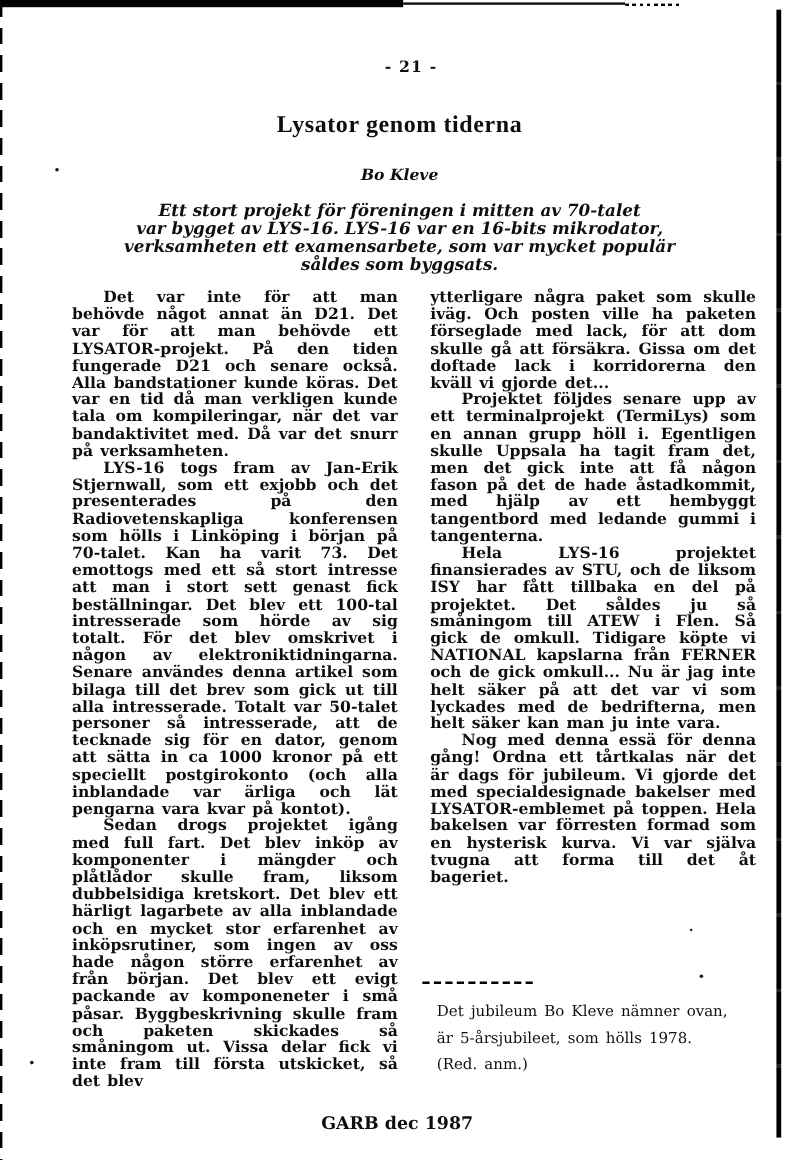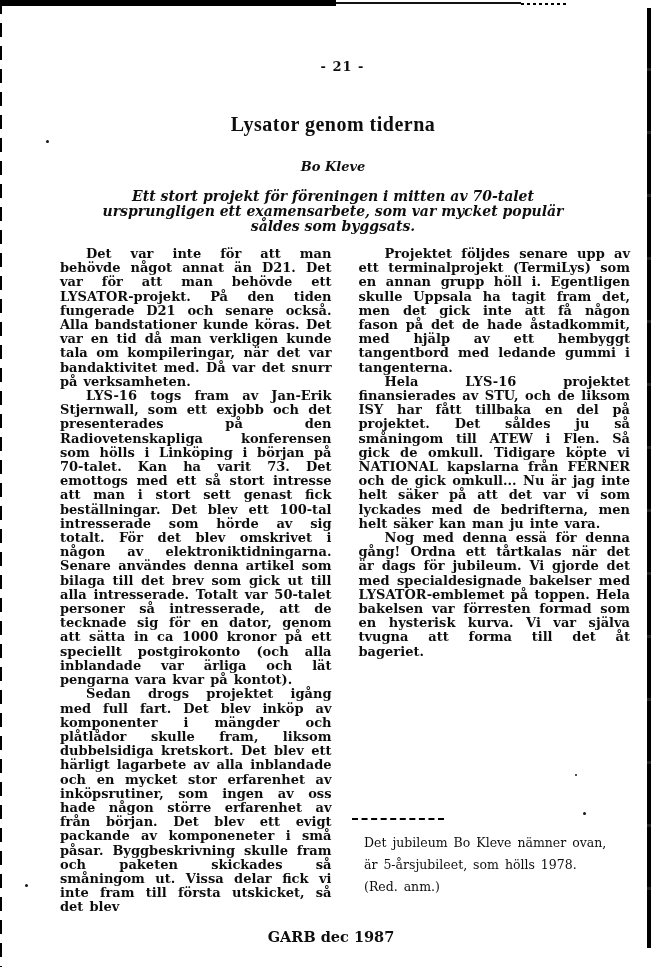--- a/index.html
+++ b/index.html
@@ -21,21 +21,21 @@
                      background: repeating-linear-gradient(to bottom, #000 0 14px, transparent 14px 23px); }
   .scan-right-edge { position:absolute; top:8px; left:647px; width:4px; height:940px;
                      background: repeating-linear-gradient(to bottom, #000 0 60px, #222 60px 63px); }
   .speck { position:absolute; background:#151515; border-radius:50%; }
   .speck.s1 { left:46px;  top:140px; width:3px; height:3px; }
   .speck.s2 { left:25px;  top:884px; width:3px; height:3px; }
   .speck.s3 { left:583px; top:812px; width:3px; height:3px; }
   .speck.s4 { left:575px; top:774px; width:2px; height:2px; }
 
   
-  .pageno  { margin: 18px; padding-top: 41px; text-align: center;
+  .pageno  { margin: 8px; padding-top: 41px; text-align: center;
              font-size: 13px; font-weight: bold; letter-spacing: 1px; padding-left: 19px; }
   .title   { margin: 0; padding-top: 21px; text-align: center;
              font-size: 20px; font-weight: bold; letter-spacing: 0.5px; font-family: Liberation Serif, serif; }
   .byline  { margin: 14px; padding-top: 9px; text-align: center;
              font-size: 13px; font-weight: bold; font-style: italic; }
   .lede    { margin: 0 auto; padding-top: 1px; text-align: center;
              font-size: 14px; font-weight: bold; font-style: italic; line-height: 15px; }
 
   
   .columns { display: flex; gap: 27px; padding: 13px 36px 0 60px; }
@@ -67,31 +67,33 @@
   <div class="speck s1"></div>
   <div class="speck s2"></div>
   <div class="speck s3"></div>
   <div class="speck s4"></div>
 
   <p class="pageno">- 21 -</p>
   <h1 class="title">Lysator genom tiderna</h1>
   <p class="byline">Bo Kleve</p>
   <div class="lede">
     <div>Ett stort projekt för föreningen i mitten av 70-talet</div>
-    <div>ursprungligen ett examensarbete, som var mycket populär</div>
+    <div>var bygget av LYS-16. LYS-16 var en 16-bits mikrodator,</div>
+    <div>verksamheten ett examensarbete, som var mycket populär</div>
     <div>såldes som byggsats.</div>
   </div>
 
   <div class="columns">
     <div class="col">
       <p>Det var inte för att man behövde något annat än D21. Det var för att man behövde ett LYSATOR-projekt. På den tiden fungerade D21 och senare också. Alla bandstationer kunde köras. Det var en tid då man verkligen kunde tala om kompileringar, när det var bandaktivitet med. Då var det snurr på verksamheten.</p>
       <p>LYS-16 togs fram av Jan-Erik Stjernwall, som ett exjobb och det presenterades på den Radiovetenskapliga konferensen som hölls i Linköping i början på 70-talet. Kan ha varit 73. Det emottogs med ett så stort intresse att man i stort sett genast fick beställningar. Det blev ett 100-tal intresserade som hörde av sig totalt. För det blev omskrivet i någon av elektroniktidningarna. Senare användes denna artikel som bilaga till det brev som gick ut till alla intresserade. Totalt var 50-talet personer så intresserade, att de tecknade sig för en dator, genom att sätta in ca 1000 kronor på ett speciellt postgirokonto (och alla inblandade var ärliga och lät pengarna vara kvar på kontot).</p>
       <p>Sedan drogs projektet igång med full fart. Det blev inköp av komponenter i mängder och plåtlådor skulle fram, liksom dubbelsidiga kretskort. Det blev ett härligt lagarbete av alla inblandade och en mycket stor erfarenhet av inköpsrutiner, som ingen av oss hade någon större erfarenhet av från början. Det blev ett evigt packande av komponeneter i små påsar. Byggbeskrivning skulle fram och paketen skickades så småningom ut. Vissa delar fick vi inte fram till första utskicket, så det blev</p>
     </div>
     <div class="col">
+      <p class="noindent">ytterligare några paket som skulle iväg. Och posten ville ha paketen förseglade med lack, för att dom skulle gå att försäkra. Gissa om det doftade lack i korridorerna den kväll vi gjorde det...</p>
       <p>Projektet följdes senare upp av ett terminalprojekt (TermiLys) som en annan grupp höll i. Egentligen skulle Uppsala ha tagit fram det, men det gick inte att få någon fason på det de hade åstadkommit, med hjälp av ett hembyggt tangentbord med ledande gummi i tangenterna.</p>
       <p>Hela LYS-16 projektet finansierades av STU, och de liksom ISY har fått tillbaka en del på projektet. Det såldes ju så småningom till ATEW i Flen. Så gick de omkull. Tidigare köpte vi NATIONAL kapslarna från FERNER och de gick omkull... Nu är jag inte helt säker på att det var vi som lyckades med de bedrifterna, men helt säker kan man ju inte vara.</p>
       <p>Nog med denna essä för denna gång! Ordna ett tårtkalas när det är dags för jubileum. Vi gjorde det med specialdesignade bakelser med LYSATOR-emblemet på toppen. Hela bakelsen var förresten formad som en hysterisk kurva. Vi var själva tvugna att forma till det åt bageriet.</p>
     </div>
   </div>
 
   <div class="footnote">
     <div class="footnote-rule"></div>
     <p class="footnote-text">Det jubileum Bo Kleve nämner ovan, är 5-årsjubileet, som hölls 1978. (Red. anm.)</p>
   </div>

